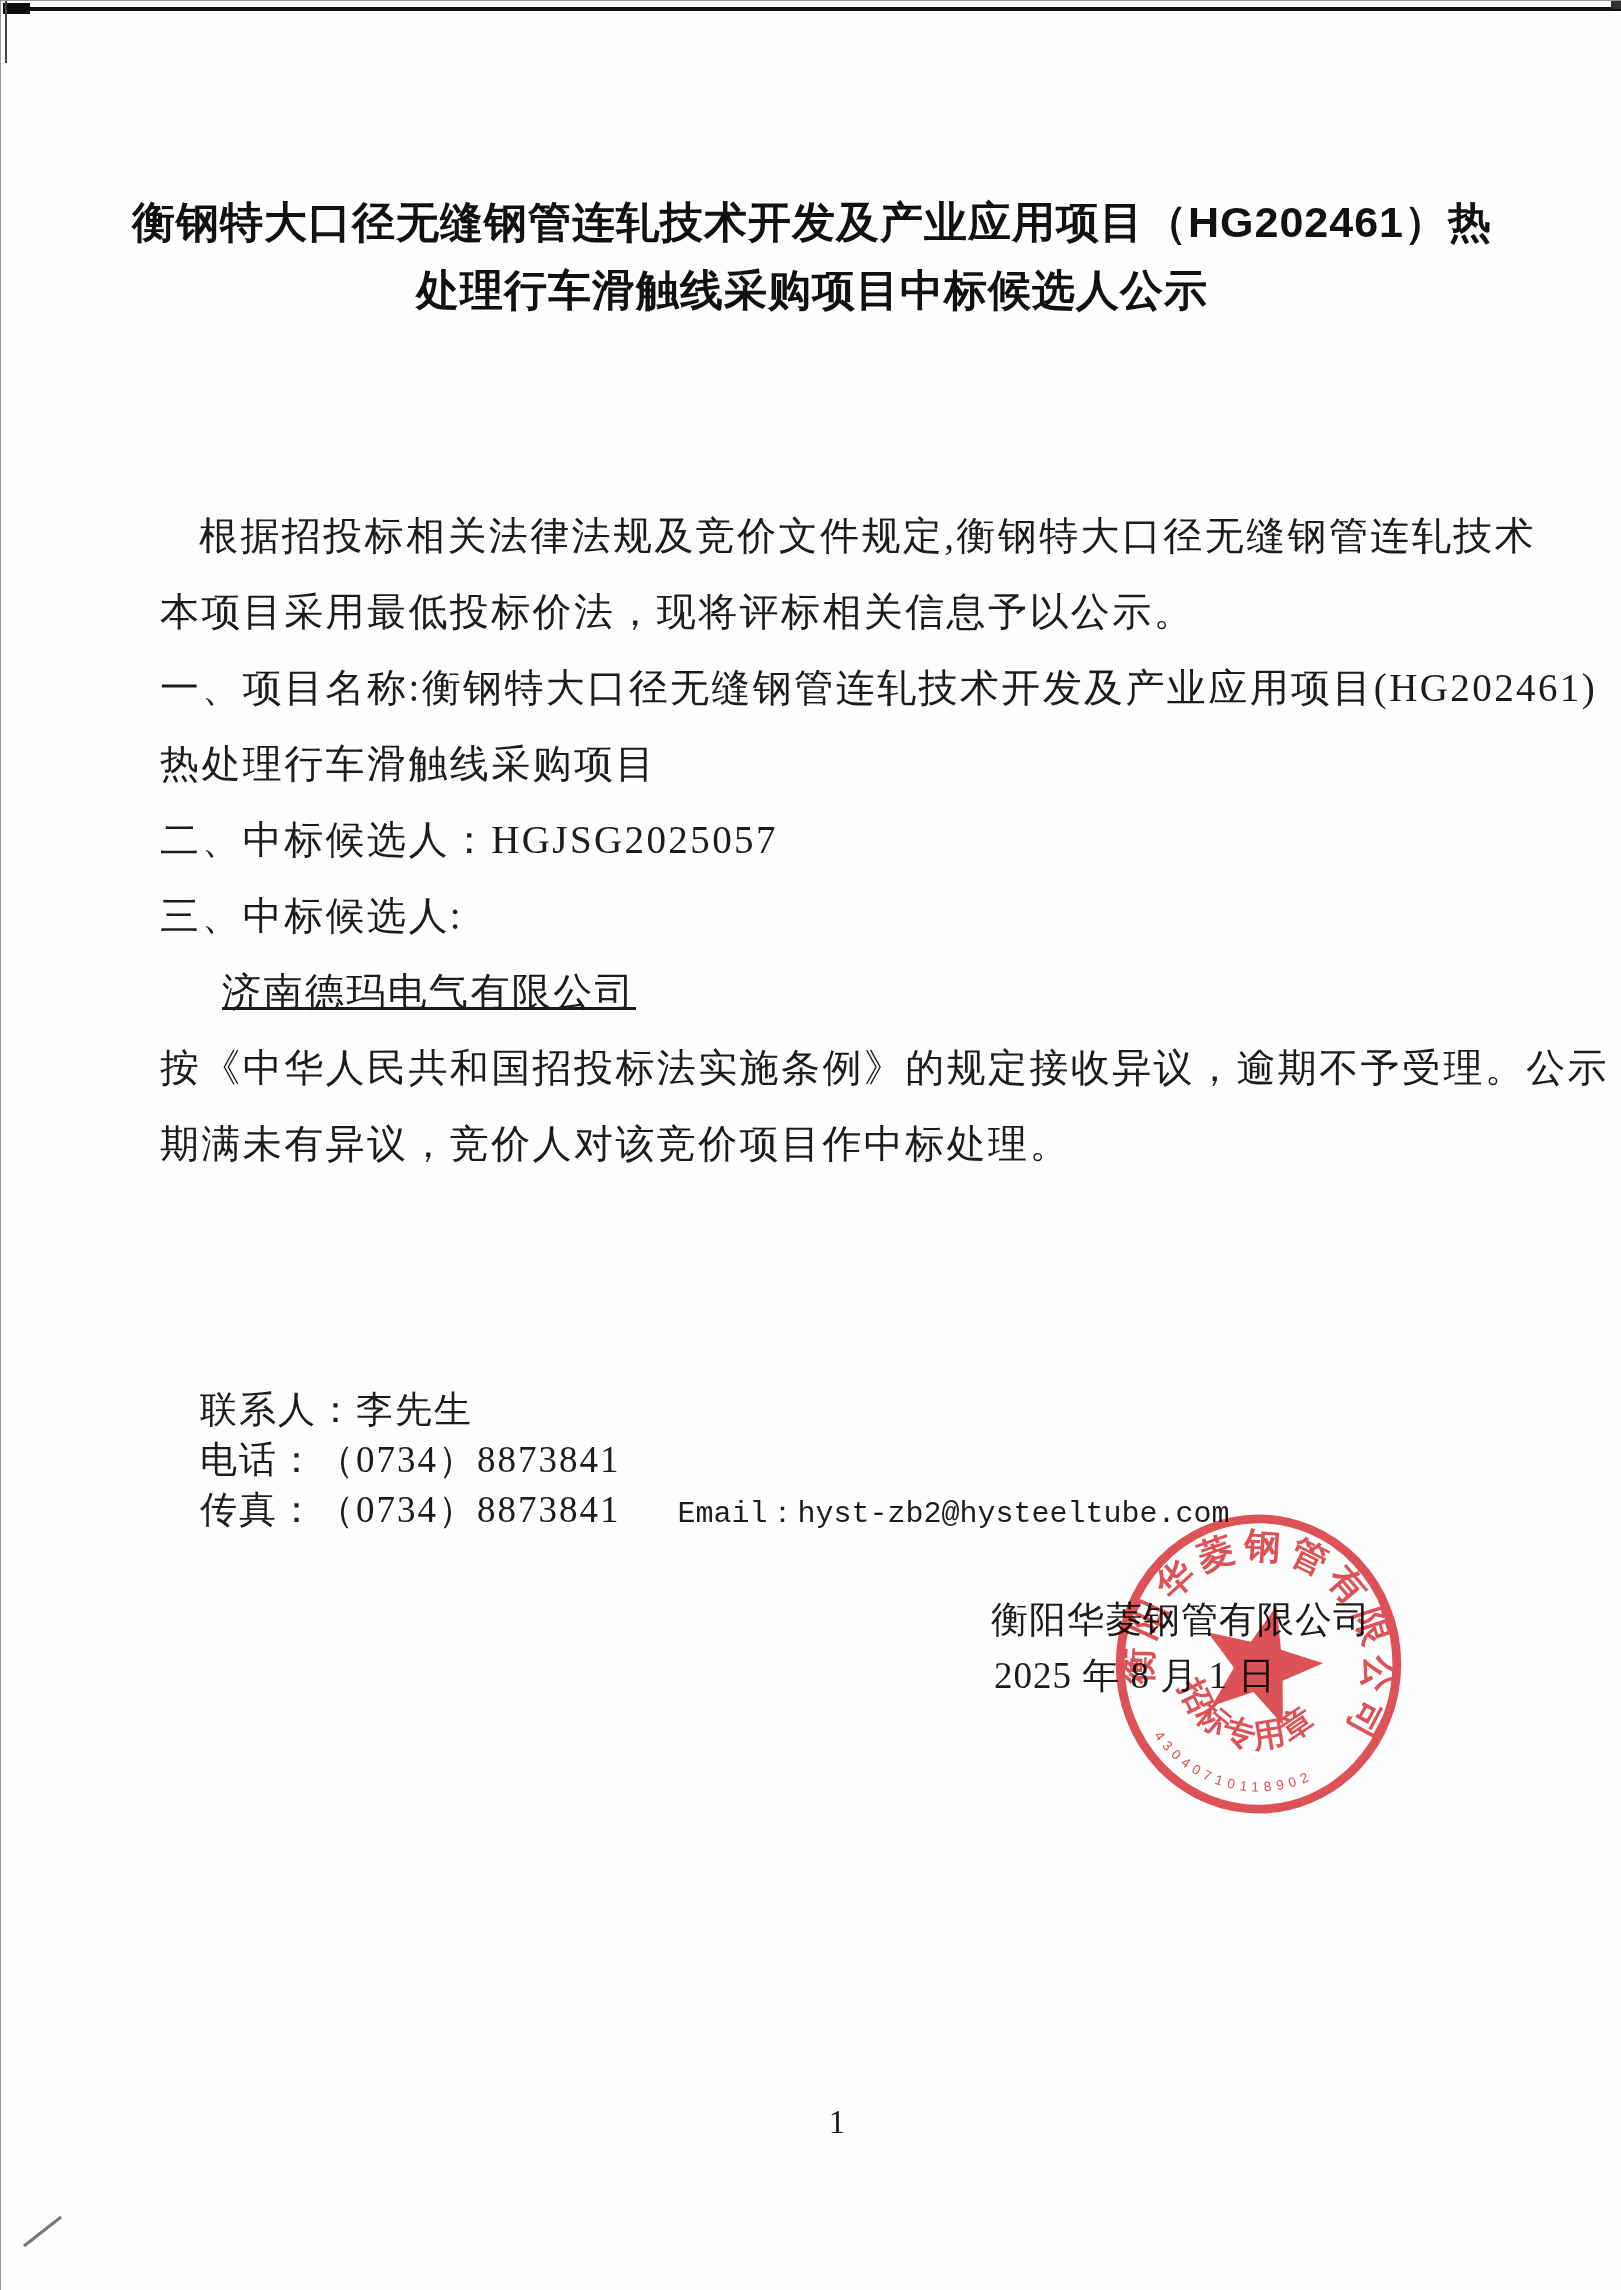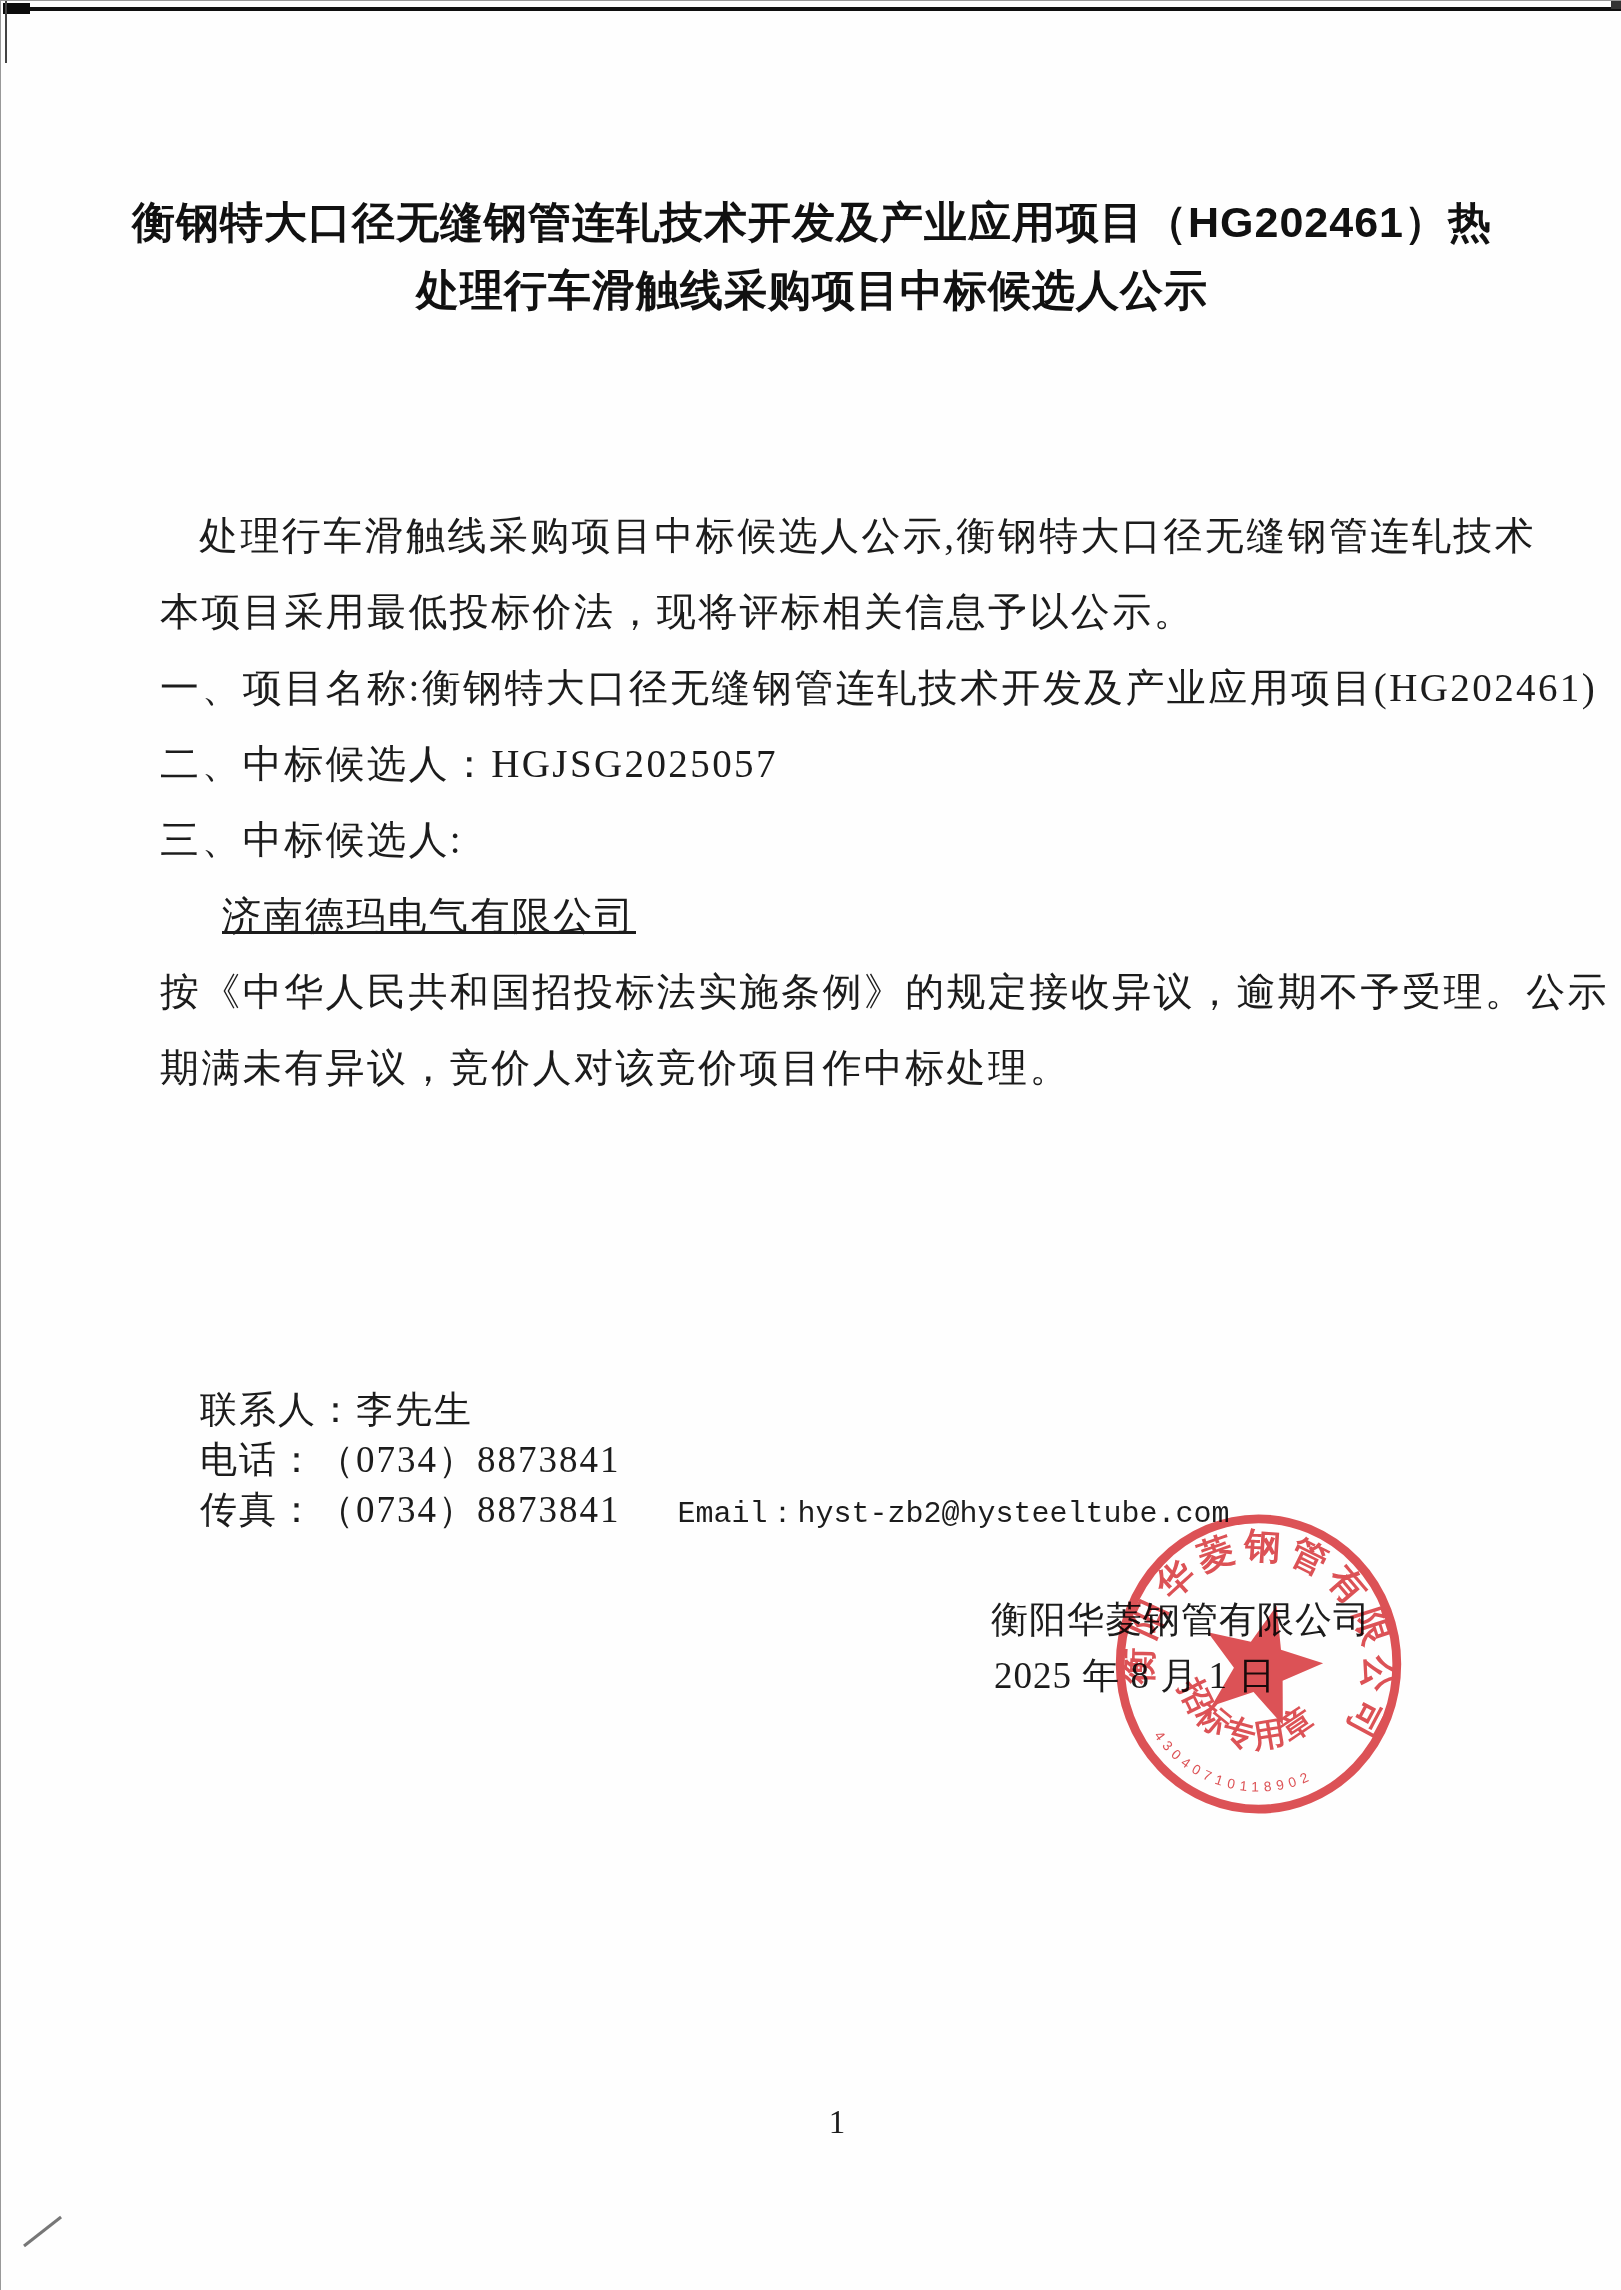--- a/index.html
+++ b/index.html
@@ -47,23 +47,24 @@
   <div class="scan-left-edge"></div>
   <div class="scan-tr"></div>
   <div class="scan-bl"></div>
 
   <div class="title">
     <div>衡钢特大口径无缝钢管连轧技术开发及产业应用项目（HG202461）热</div>
     <div>处理行车滑触线采购项目中标候选人公示</div>
   </div>
 
   <div class="body-block">
-    <div class="bline ind1">处理行车滑触线采购项目中标候选人公示,衡钢特大口径无缝钢管连轧技术</div>
+    <div class="bline ind1">根据招投标相关法律法规及竞价文件规定,衡钢特大口径无缝钢管连轧技术</div>
     <div class="bline">本项目采用最低投标价法，现将评标相关信息予以公示。</div>
     <div class="bline">一、项目名称:衡钢特大口径无缝钢管连轧技术开发及产业应用项目(HG202461)</div>
+    <div class="bline">热处理行车滑触线采购项目</div>
     <div class="bline">二、中标候选人：HGJSG2025057</div>
     <div class="bline">三、中标候选人:</div>
     <div class="bline ind2">济南德玛电气有限公司</div>
     <div class="bline">按《中华人民共和国招投标法实施条例》的规定接收异议，逾期不予受理。公示</div>
     <div class="bline">期满未有异议，竞价人对该竞价项目作中标处理。</div>
   </div>
 
   <div class="contact">
     <div class="row">
       <span>联系人：</span><span>李先生</span>

